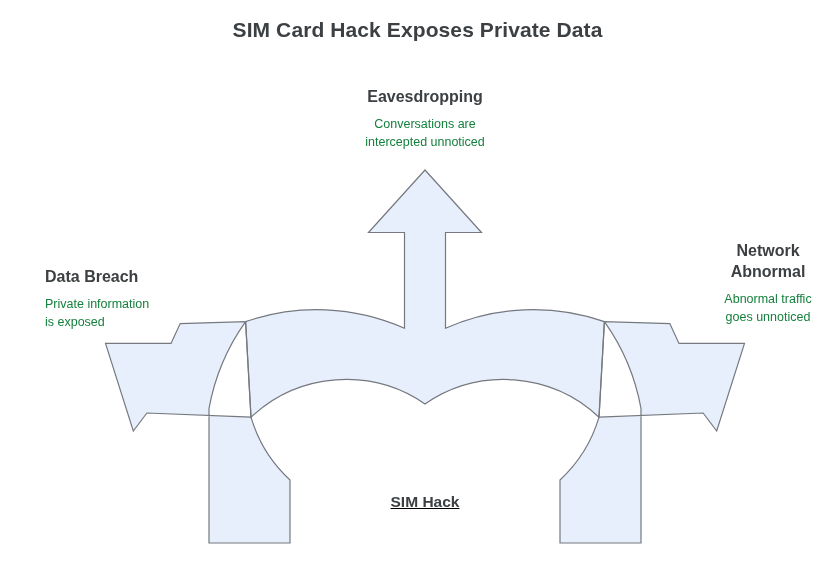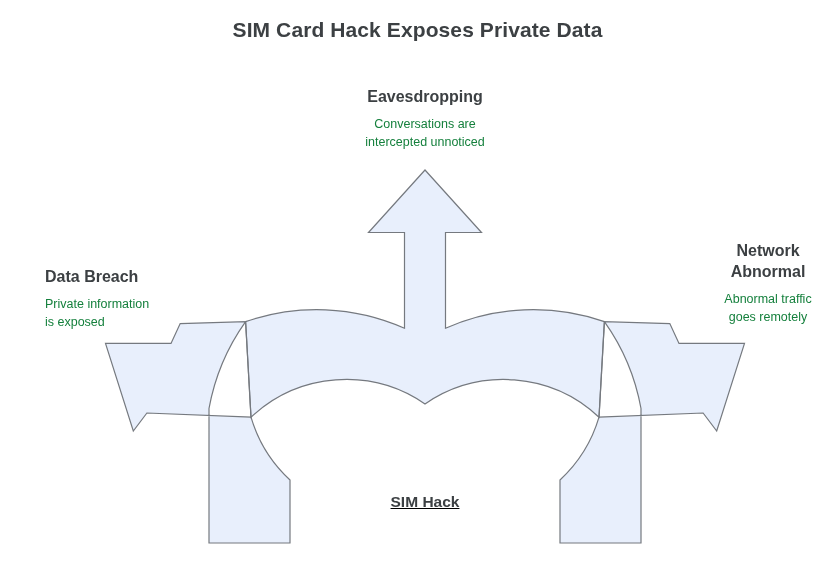--- a/index.html
+++ b/index.html
@@ -169,21 +169,21 @@
     </div>
   </div>
 
   <div class="node-label" id="node-network-anomaly">
     <div class="node-title">
       <span>Network</span><br>
       <span>Abnormal</span>
     </div>
     <div class="node-desc">
       <span>Abnormal traffic</span><br>
-      <span>goes remotely</span>
+      <span>goes unnoticed</span>
     </div>
   </div>
 
   <div class="node-label" id="node-sim-hack">
     <div class="node-title">SIM Hack</div>
   </div>
 
 </div>
 
 </body></html>

